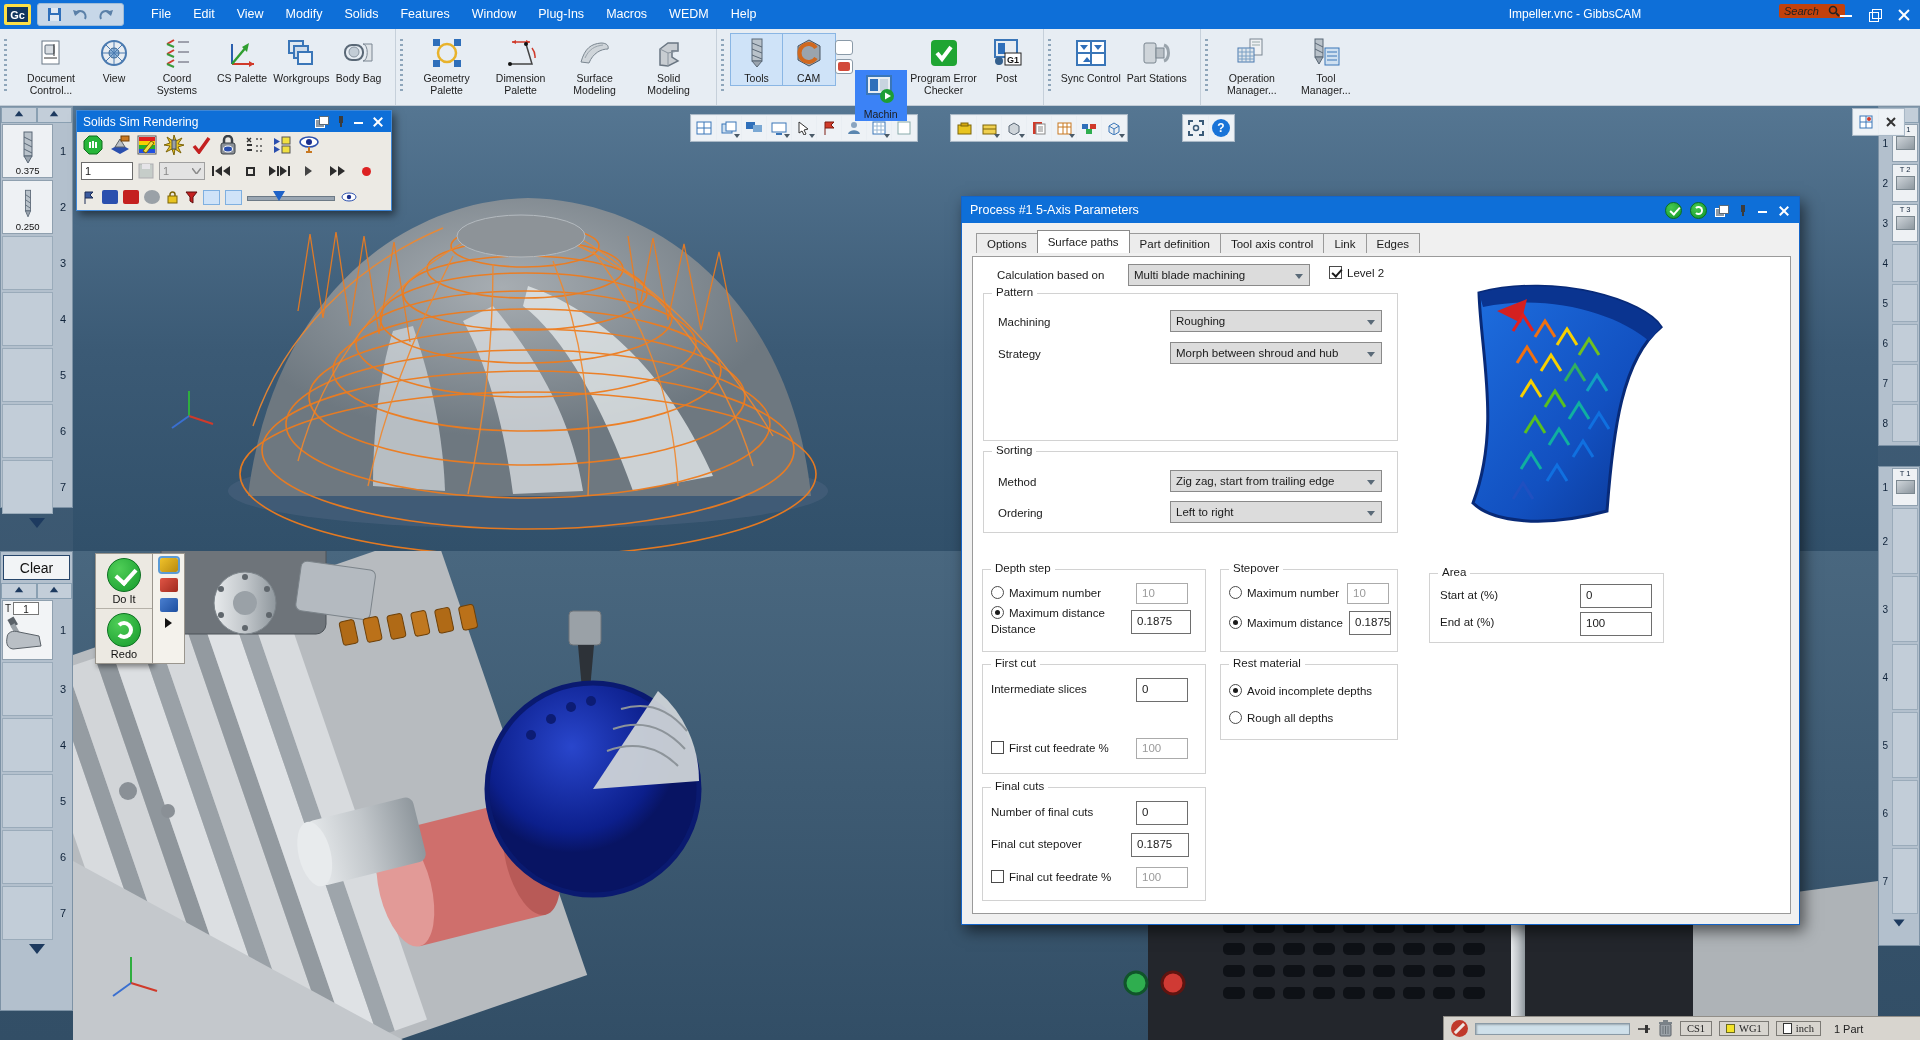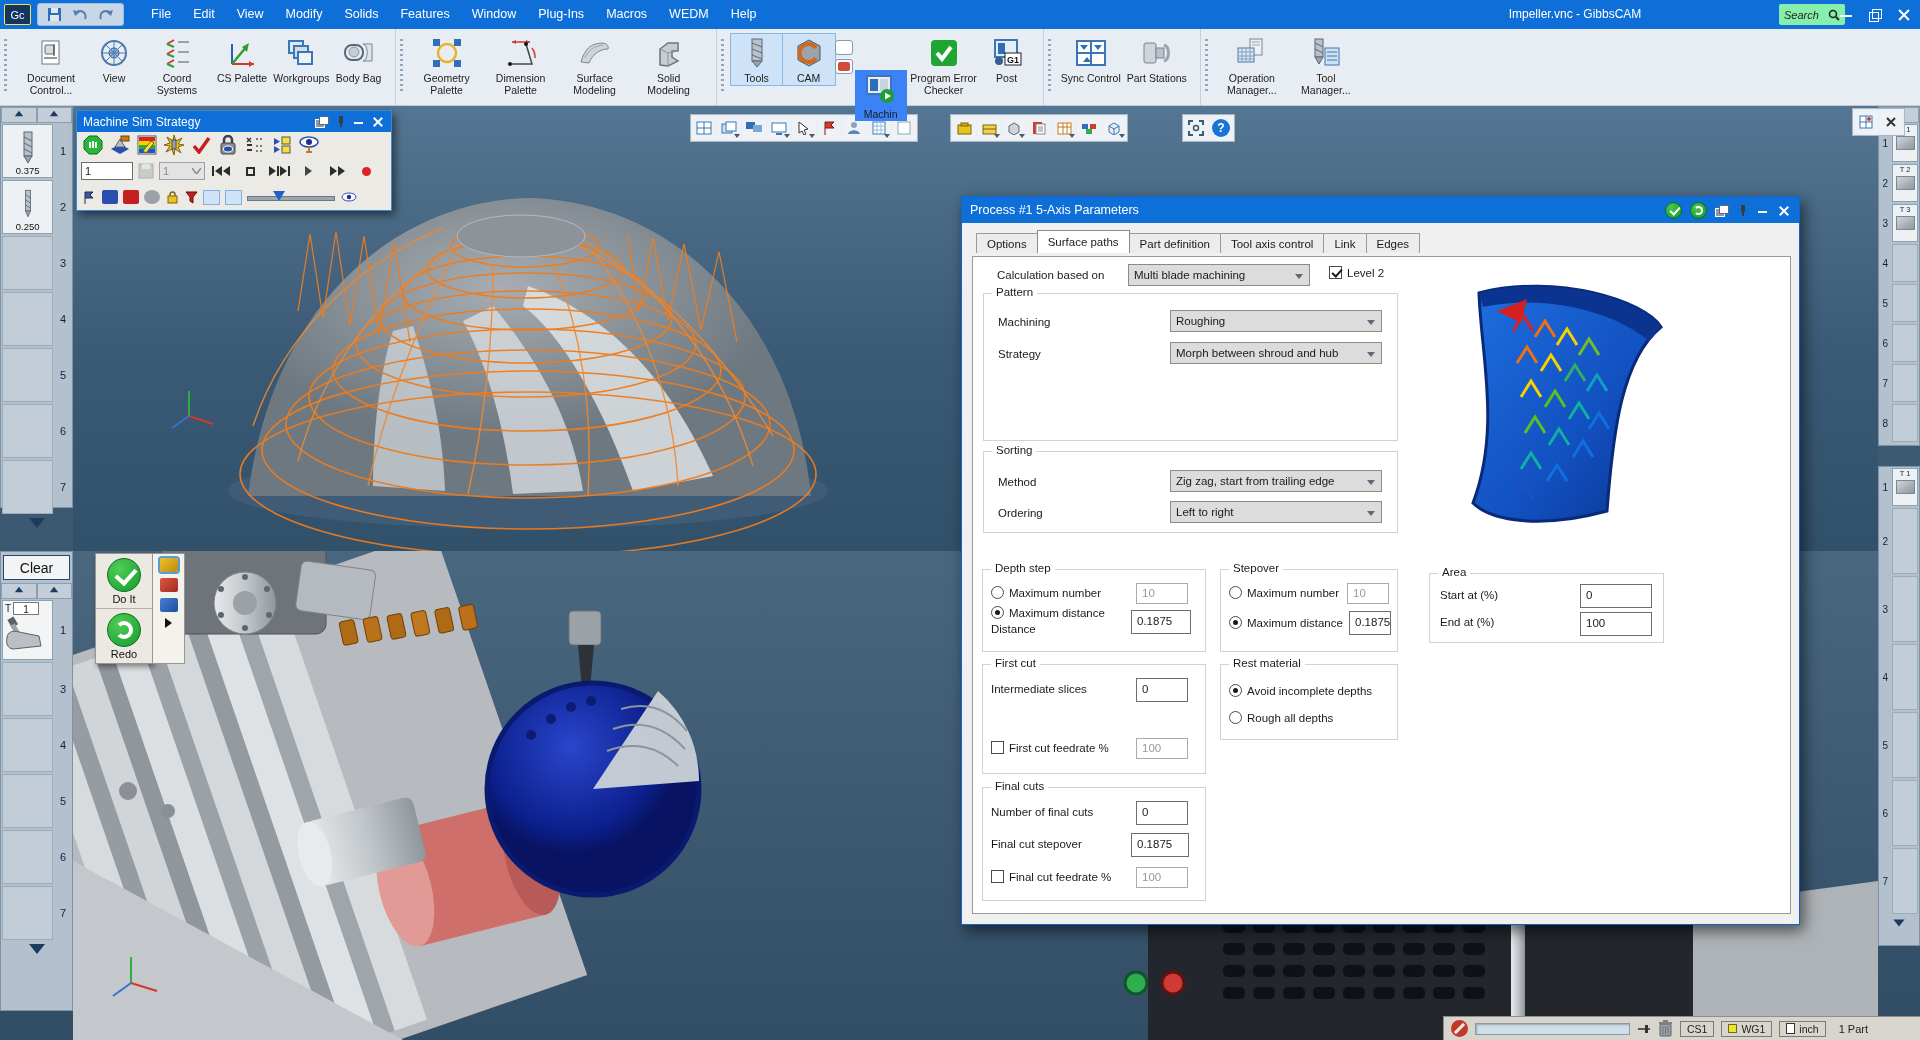--- a/index.html
+++ b/index.html
@@ -1,27 +1,27 @@
 <!DOCTYPE html>
 <html><head>
 <meta charset="utf-8">
 <style>
   * { box-sizing: border-box; margin:0; padding:0; }
   html,body { width:1920px; height:1040px; overflow:hidden; }
   body { position:relative; font-family:"Liberation Sans", sans-serif; background:#33506a; color:#1a1a1a; }
 
   
   .titlebar { position:absolute; left:0; top:0; width:1920px; height:29px; background:#0e6fd8; display:flex; align-items:center; color:#fff; z-index:60; }
-  .logo { width:27px; height:21px; margin-left:4px; background:#12365f; border:1px solid #fde047; border-radius:2px; color:#fff; font-size:11px; font-weight:normal; display:flex; align-items:center; justify-content:center; }
+  .logo { width:27px; height:21px; margin-left:4px; background:#12365f; border:3px solid #fde047; border-radius:2px; color:#fff; font-size:11px; font-weight:bold; display:flex; align-items:center; justify-content:center; }
   .qa { display:flex; align-items:center; gap:10px; background:#c7d7e8; border:1px solid #9ebcd8; border-radius:3px; height:23px; padding:0 9px; margin-left:6px; }
   .qa svg { display:block; }
   .menu { display:flex; margin-left:16px;justify-content:space-between; }
   .menu-item { padding:0 11px; font-size:12.5px; line-height:29px; cursor:default; }
   .win-title { position:absolute; left:1470px; top:0; width:210px; text-align:center; font-size:12px; line-height:29px; }
-  .search-box { position:absolute; right:75px; top:4px; width:66px; height:21px; background:#86efac; border-radius:2px; display:flex; align-items:center; justify-content:space-between; padding:0 5px; color:#222; }
+  .search-box { position:absolute; right:75px; top:4px; width:66px; height:14px; background:#c2410c; border-radius:2px; display:flex; align-items:center; justify-content:space-between; padding:0 5px; color:#222; }
   .search-box .ph { font-size:11px; font-style:italic; }
   .win-btns { position:absolute; right:4px; top:0; height:29px; display:flex; align-items:center; gap:17px; padding-right:6px; }
   .wb { width:12px; height:12px; position:relative; }
   .wb-min::after { content:""; position:absolute; left:0; right:0; top:6px; height:2px; background:#fff; }
   .wb-max::before { content:""; position:absolute; left:0; top:3px; width:8px; height:8px; border:1.5px solid #fff; background:#0e6fd8; }
   .wb-max::after { content:""; position:absolute; left:3px; top:0; width:8px; height:8px; border:1.5px solid #fff; }
   .wb-close::before, .wb-close::after { content:""; position:absolute; left:-1px; top:5px; width:14px; height:2px; background:#fff; }
   .wb-close::before { transform:rotate(45deg);} .wb-close::after { transform:rotate(-45deg);}
 
   
@@ -136,21 +136,21 @@
   .gbox .legend { position:absolute; left:8px; top:-8px; background:#fff; padding:0 4px; font-size:11.5px; color:#1a1a1a; white-space:nowrap; }
   .radio { position:absolute; display:flex; align-items:center; gap:5px; font-size:11.5px; white-space:nowrap; }
   .radio .rc { width:13px; height:13px; border-radius:50%; border:1px solid #4a4a4a; background:#fff; position:relative; flex:none; }
   .radio.sel .rc::after { content:""; position:absolute; inset:3px; border-radius:50%; background:#1a1a1a; }
   .check { position:absolute; display:flex; align-items:center; gap:5px; font-size:11.5px; white-space:nowrap; }
   .check .cb { width:13px; height:13px; border:1px solid #4a4a4a; background:#fff; position:relative; flex:none; }
   .check.on .cb::after { content:""; position:absolute; left:2px; top:2px; width:8px; height:4px; border-left:2px solid #1a1a1a; border-bottom:2px solid #1a1a1a; transform:rotate(-48deg); }
 
   
   .statusbar { position:absolute; left:1443px; right:0; bottom:0; height:24px; background:#d8d5cf; border-top:1px solid #918e88; border-left:1px solid #918e88; display:flex; align-items:center; gap:7px; padding:0 7px; z-index:60; }
-  .badge { border:1px solid #7c7a75; background:#d8d5cf; font-family:Liberation Sans, sans-serif; font-size:10.5px; padding:1px 6px; display:flex; align-items:center; gap:4px; color:#222; }
+  .badge { border:1px solid #7c7a75; background:#d8d5cf; font-family:Liberation Serif, serif; font-size:10.5px; padding:1px 6px; display:flex; align-items:center; gap:4px; color:#222; }
   .progress { width:155px; height:12px; background:#cfe0ea; border:1px solid #8a9aa6; box-shadow:inset 1px 1px 2px rgba(0,0,0,.25); }
   .noentry { width:17px; height:17px; border-radius:50%; background:#c0392b; position:relative; }
   .noentry::after { content:""; position:absolute; left:2px; top:7px; width:13px; height:3px; background:#f0e8e4; transform:rotate(-45deg); }
   .ys { width:9px; height:9px; background:#f3e32a; border:1px solid #6b6b20; }
   .pgico { width:9px; height:11px; border:1px solid #333; background:#fff; }
 </style>
 </head>
 <body>
 
 <div class="titlebar">
@@ -836,21 +836,21 @@
     </div>
   <div class="tb">
       <svg width="10" height="10" viewBox="0 0 10 10">
         <path d="M1 1 L9 9 M9 1 L1 9" stroke="#333" stroke-width="2"></path>
       </svg>
     </div>
 </div>
 
 <div class="simwin">
   <div class="stitle">
-    <span>Machine Sim Strategy</span>
+    <span>Solids Sim Rendering</span>
     <span class="sp"></span>
     <div class="mini casc"></div>
     <div class="mini pin"></div>
     <div class="mini dash"></div>
     <div class="mini x"></div>
   </div>
   <div class="srow">
     <div class="sico">
         <svg width="20" height="20" viewBox="0 0 20 20">
           <polygon points="6,1 14,1 19,6 19,14 14,19 6,19 1,14 1,6" fill="#27b53a" stroke="#0d6e1c"></polygon>

